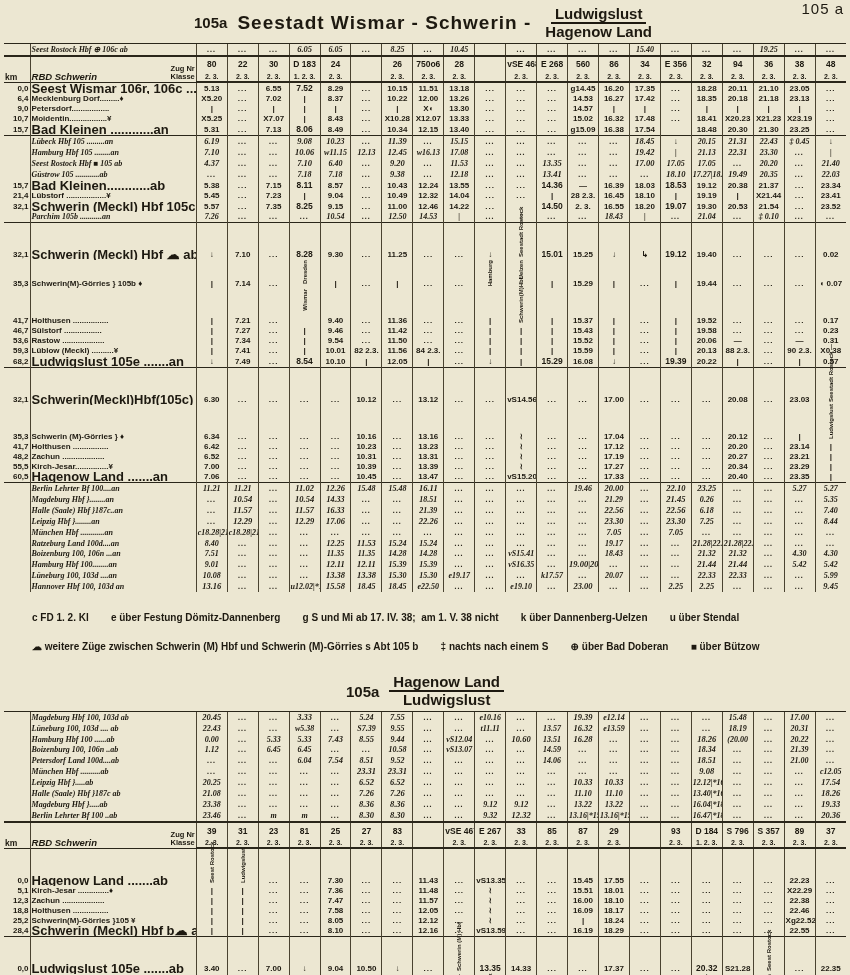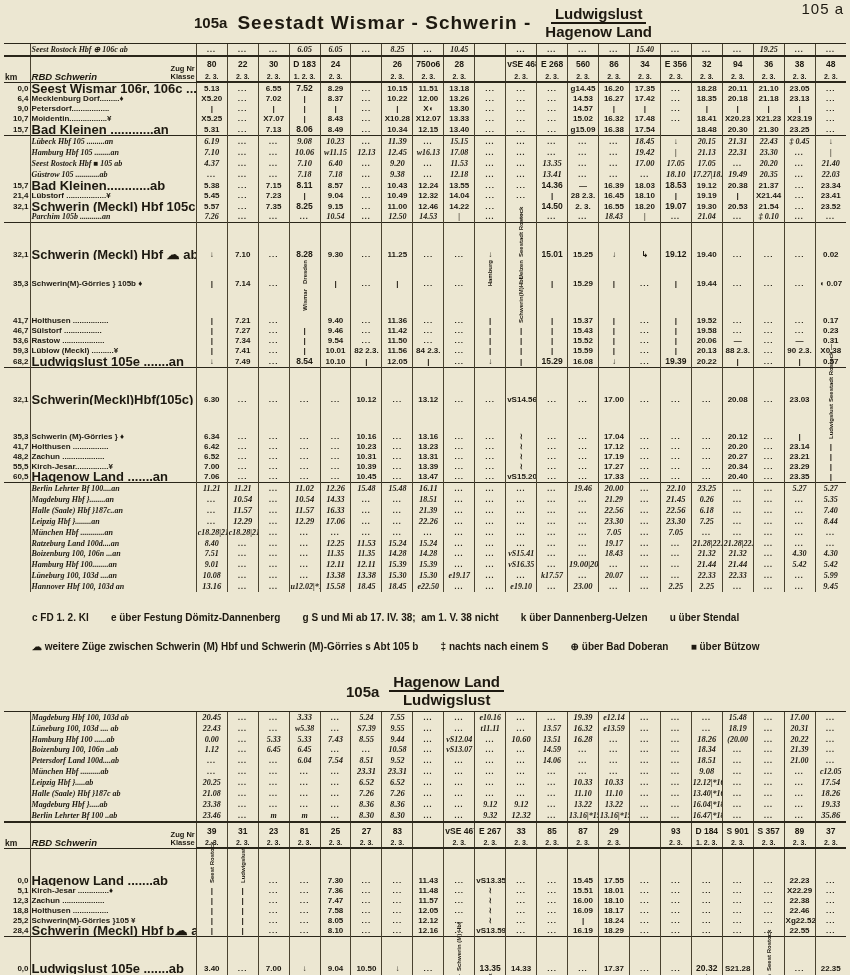--- a/index.html
+++ b/index.html
@@ -1359,21 +1359,21 @@
             <td class="tc"><span class="hv">12.32</span></td>
             <td class="tc"><span class="dots">...</span></td>
             <td class="tc">13.16|*15.36</td>
             <td class="tc">13.16|*15.36</td>
             <td class="tc"><span class="dots">...</span></td>
             <td class="tc"><span class="dots">...</span></td>
             <td class="tc">16.47|*18.25</td>
             <td class="tc"><span class="dots">...</span></td>
             <td class="tc"><span class="dots">...</span></td>
             <td class="tc"><span class="dots">...</span></td>
-            <td class="tc"><span class="hv">35.86</span></td>
+            <td class="tc"><span class="hv">20.36</span></td>
           </tr>
         </tbody>
         <tbody class="hdrB">
           <tr class="trainsRow">
             <td class="km" rowspan="2" style="vertical-align: bottom; text-align: left;">km</td>
             <td class="st" rowspan="2">
               <div class="hdr-rbd">
                 <span style="font-style: italic; font-size: 9.5px;">RBD Schwerin</span>
                 <span class="hdr-zug">
                   <div>Zug Nr</div>
@@ -1391,21 +1391,21 @@
             <td></td>
             <td>vSE 467</td>
             <td>E 267</td>
             <td>33</td>
             <td>85</td>
             <td>87</td>
             <td>29</td>
             <td></td>
             <td>93</td>
             <td>D 184</td>
-            <td>S 901</td>
+            <td>S 796</td>
             <td>S 357</td>
             <td>89</td>
             <td>37</td>
           </tr>
           <tr class="clsRow">
             <td>2. 3.</td>
             <td>2. 3.</td>
             <td>2. 3.</td>
             <td>2. 3.</td>
             <td>2. 3.</td>

